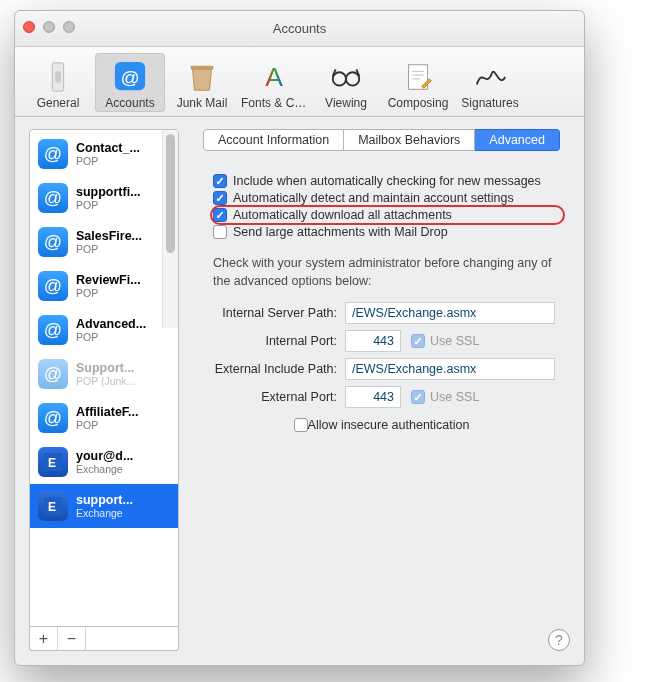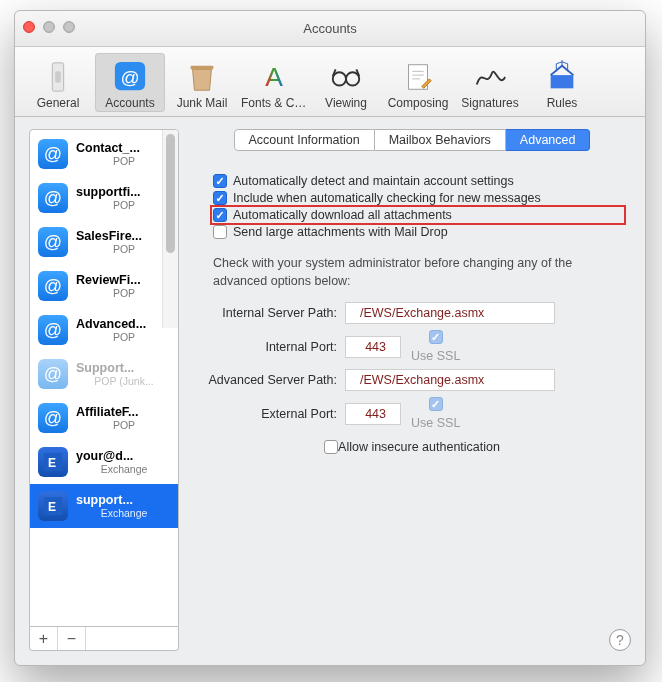--- a/index.html
+++ b/index.html
@@ -1,18 +1,18 @@
 <!DOCTYPE html>
 <html><head>
   <meta charset="utf-8">
   <style>
     * { box-sizing: border-box; margin: 0; padding: 0; font-family: -apple-system, "Helvetica Neue", Helvetica, Arial, sans-serif; }
     body { background: #fff; width: 662px; height: 682px; position: relative; }
     .window {
-      position: absolute; left: 14px; top: 10px; width: 632px; height: 656px;
+      position: absolute; left: 14px; top: 10px; width: 571px; height: 656px;
       background: #eceef0; border: 1px solid #b8b8b8; border-radius: 6px;
       box-shadow: 0 20px 50px rgba(0,0,0,0.35);
       display: flex; flex-direction: column;
     }
     .titlebar { height: 36px; display:flex; align-items:center; position:relative; background: linear-gradient(#f6f6f6,#e9e9e9); border-bottom:1px solid #c9c9c9; border-radius:6px 6px 0 0;}
     .traffic { position:absolute; left:8px; top:10px; display:flex; gap:8px;}
     .dot { width:12px; height:12px; border-radius:50%; box-shadow: inset 0 0 1px rgba(0,0,0,0.3);}
     .dot-close{background:#ff5f57;border:1px solid #e14038;}
     .dot-min{background:#c6c6c6;border:1px solid #a9a9a9;}
     .dot-max{background:#c6c6c6;border:1px solid #a9a9a9;}
@@ -31,44 +31,44 @@
     .acct { display:flex; align-items:center; gap:8px; padding:6px 6px 6px 8px; height:44px;}
     .acct.sel { background:#1a6ef0; color:#fff;}
     .acct .badge { width:30px; height:30px; border-radius:6px; display:flex; align-items:center; justify-content:center; color:#fff; font-size:18px;}
     .badge.at { background:linear-gradient(#3ba3ff,#1477e6);}
     .badge.at.dim{background:linear-gradient(#a9d2fa,#79b8ef);}
     .badge.ex { background:linear-gradient(#2f6fe0,#134faf);}
     .badge.ex svg{width:18px;height:18px;}
     .acct .txt { flex:1; min-width:0;}
     .acct .n { font-size:12.5px; color:#000; white-space:nowrap; overflow:hidden; text-overflow:ellipsis;font-weight:bold;}
     .acct.sel .n{color:#fff;}
-    .acct .t { font-size:10.5px; color:#7a7a7a;text-align:center;}
+    .acct .t { font-size:10.5px; color:#7a7a7a;}
     .acct.sel .t{color:#e0ecff;}
     .acct.dimmed .n{color:#a9a9a9;} .acct.dimmed .t{color:#c0c0c0;}
     .sidebar-footer{ height:24px; background:#fff; border:1px solid #bfbfbf; border-top:none; border-radius:0 0 4px 4px; display:flex;}
     .sfbtn{ width:28px; display:flex; align-items:center; justify-content:center; border-right:1px solid #d6d6d6; font-size:16px; color:#555;}
     .panel { flex:1; display:flex; flex-direction:column;}
     .tabs { display:flex; margin:0 auto; }
     .tab { font-size:12.5px; padding:3px 14px; background:#fff; border:1px solid #b4b4b4; color:#333; }
     .tab:first-child{border-radius:4px 0 0 4px;}
     .tab:last-child{border-radius:0 4px 4px 0;}
     .tab:not(:first-child){border-left:none;}
     .tab.sel{ background:#3f87f5; color:#fff; border-color:#2b6cd8;}
     .form { padding:20px 8px 0 8px; font-size:12.5px; color:#2e2e2e;}
     .chkrow { display:flex; align-items:center; gap:6px; margin:3px 0 3px 12px;}
-    .chkrow.highlight{ outline:2px solid #d33; outline-offset:1px; padding-right:40px; }
+    .chkrow.highlight{ outline:2px solid #d33; outline-offset:1px; padding-right:40px;border-radius:7px; }
     .chk { width:14px; height:14px; border:1px solid #999; border-radius:3px; display:inline-flex; align-items:center; justify-content:center; background:#fff; font-size:11px; color:#fff;}
     .chk.on{ background:#2f7cf0; border-color:#1e63ce;}
     .chk.on.dim{ background:#a4c4ef; border-color:#8bb1e2;}
     .chk.on::after{content:"✓"; font-weight:bold; line-height:1;}
     .hint{ color:#4b4b4b; font-size:12.5px; margin:16px 0 12px 12px; line-height:1.4;}
     .row{ display:flex; align-items:center; margin:6px 0;}
     .row .lab{ width:144px; text-align:right; padding-right:8px; color:#2e2e2e;}
-    .row input[type=text]{ height:22px; border:1px solid #cfcfcf; background:#fff; color:#7f1d1d; padding:0 14px; font-size:12.5px;}
-    .row .ssl{ display:flex; align-items:center; gap:5px; margin-left:10px; color:#9a9a9a;flex-direction:column;}
+    .row input[type=text]{ height:22px; border:1px solid #cfcfcf; background:#fff; color:#0c4a6e; padding:0 6px; font-size:12.5px;}
+    .row .ssl{ display:flex; align-items:center; gap:5px; margin-left:10px; color:#9a9a9a;}
     .allow{ display:flex; align-items:center; justify-content:center; margin-top:10px;}
     .help { position:absolute; right:14px; bottom:14px; width:22px; height:22px; border-radius:50%; border:1.5px solid #9a9a9a; color:#8a8a8a; display:flex; align-items:center; justify-content:center; font-size:14px; background:#fff;}
     svg{display:block;}
   </style>
 </head>
 <body>
 
 <div class="window">
   <div class="titlebar">
     <div class="traffic">
@@ -145,31 +145,20 @@
       <div class="lbl">Composing</div>
     </div>
     <div class="toolbtn">
       <div class="ic">
         <svg viewBox="0 0 40 36" width="38" height="34">
             <path d="M6 26 C 12 8, 16 30, 22 14 C 25 6, 30 30, 36 18" stroke="#333" stroke-width="2" fill="none"></path>
           </svg>
       </div>
       <div class="lbl">Signatures</div>
     </div>
-    <div class="toolbtn">
-      <div class="ic">
-        <svg viewBox="0 0 40 36" width="38" height="34">
-            <rect x="8" y="16" width="24" height="14" fill="#3a78e8"></rect>
-            <path d="M8 16 L20 6 L32 16" fill="none" stroke="#2a5fc0" stroke-width="2"></path>
-            <path d="M20 6 L20 -2" stroke="#2a5fc0"></path>
-            <path d="M14 12 L14 4 M26 12 L26 4 M20 2 L14 4 M20 2 L26 4" stroke="#2a5fc0"></path>
-          </svg>
-      </div>
-      <div class="lbl">Rules</div>
-    </div>
   </div>
 
   <div class="content">
     <div class="sidebar-wrap">
       <div class="sidebar">
         <div class="acct-list">
           <div class="acct">
             <div class="badge at">@</div>
             <div class="txt">
                 <div class="n">Contact_...</div>
@@ -256,25 +245,25 @@
     <div class="panel">
       <div class="tabs">
         <div class="tab">Account Information</div>
         <div class="tab">Mailbox Behaviors</div>
         <div class="tab sel">Advanced</div>
       </div>
 
       <div class="form">
         <div class="chkrow">
           <span class="chk on"></span>
-          <span>Automatically detect and maintain account settings</span>
+          <span>Include when automatically checking for new messages</span>
         </div>
         <div class="chkrow">
           <span class="chk on"></span>
-          <span>Include when automatically checking for new messages</span>
+          <span>Automatically detect and maintain account settings</span>
         </div>
         <div class="chkrow highlight">
           <span class="chk on"></span>
           <span>Automatically download all attachments</span>
         </div>
         <div class="chkrow">
           <span class="chk"></span>
           <span>Send large attachments with Mail Drop</span>
         </div>
 
@@ -286,21 +275,21 @@
         </div>
         <div class="row">
           <div class="lab">Internal Port:</div>
           <input type="text" style="width: 56px; text-align: right;" value="443">
           <span class="ssl">
             <span class="chk on dim"></span>
             <span>Use SSL</span>
           </span>
         </div>
         <div class="row">
-          <div class="lab">Advanced Server Path:</div>
+          <div class="lab">External Include Path:</div>
           <input type="text" style="width: 210px;" value="/EWS/Exchange.asmx">
         </div>
         <div class="row">
           <div class="lab">External Port:</div>
           <input type="text" style="width: 56px; text-align: right;" value="443">
           <span class="ssl">
             <span class="chk on dim"></span>
             <span>Use SSL</span>
           </span>
         </div>

